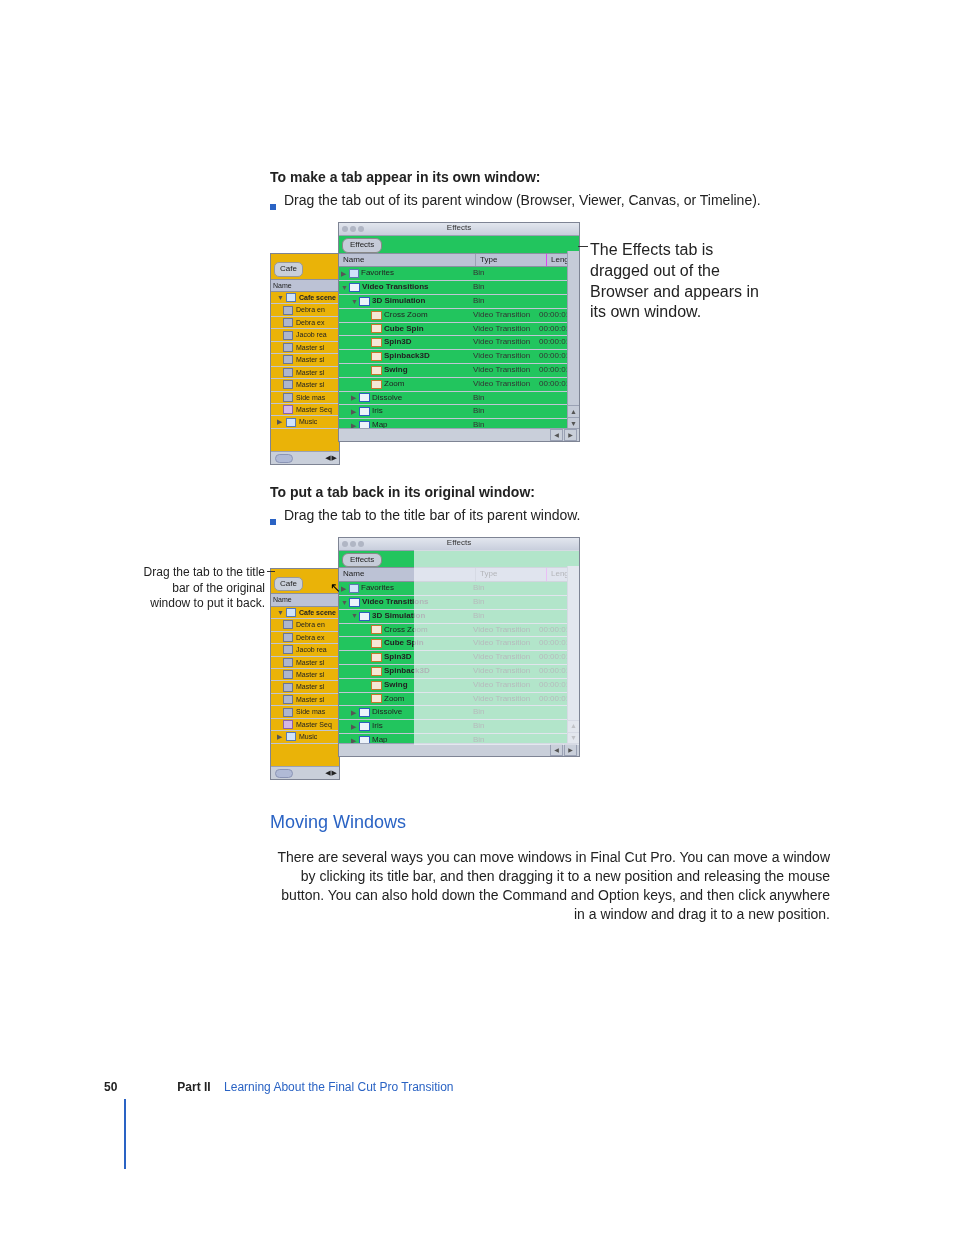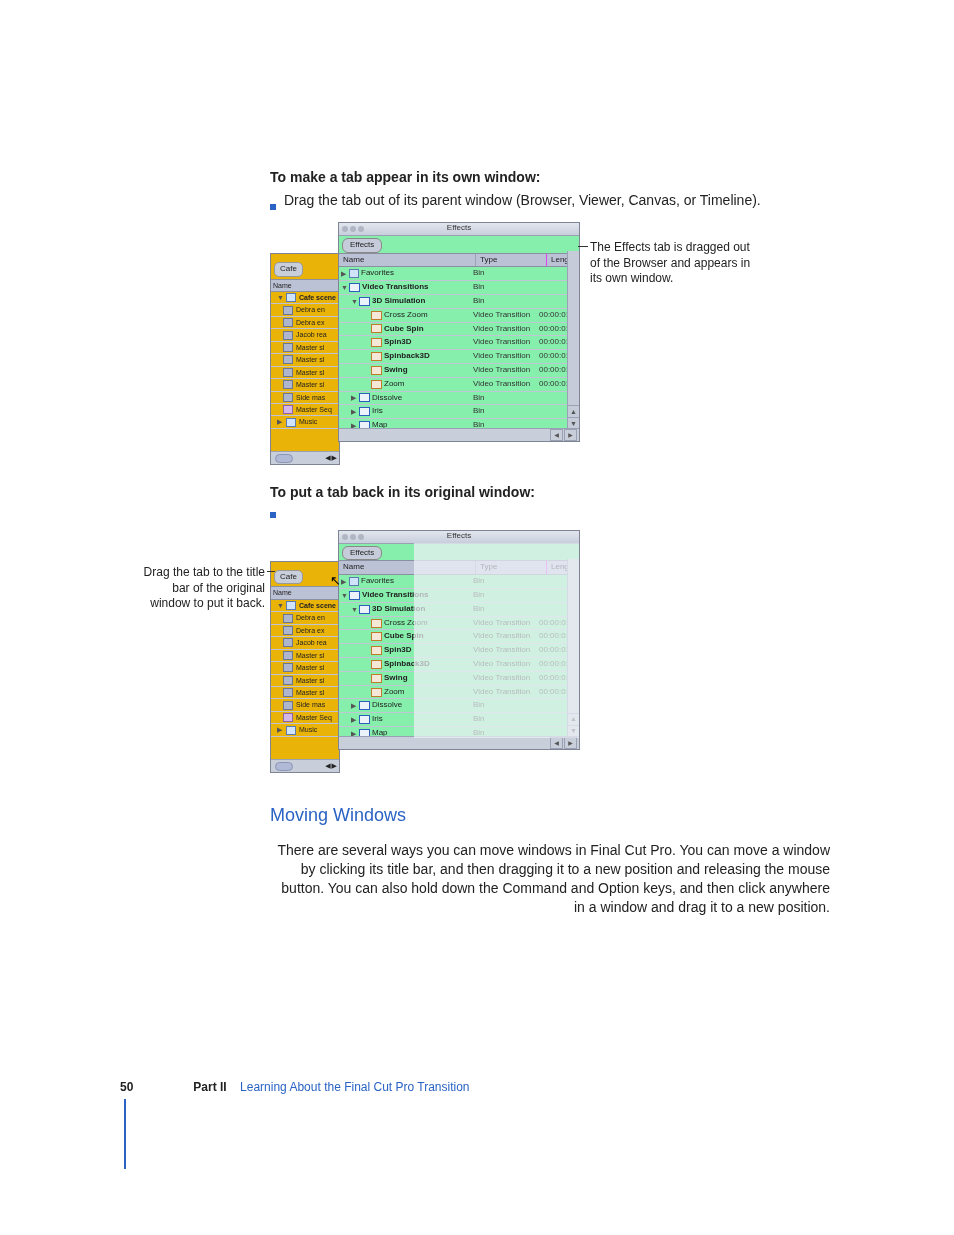--- a/index.html
+++ b/index.html
@@ -88,21 +88,21 @@
   .folder-icon {
     width: 8px; height: 7px; background: #cfe3fa; border:1px solid #5a7ab0; flex:none;
   }
 
   .effects-window {
     position: absolute;
     top: 0;
     left: 68px;
     width: 240px;
     height: 218px;
-    background: #86efac;
+    background: #22c55e;
     border: 1px solid #7e8494;
     font-size: 8px;
     overflow: hidden;
   }
   .eff-titlebar {
     height: 12px;
     background: linear-gradient(#e2e6ee, #c8cedc);
     border-bottom: 1px solid #9aa1b2;
     display: flex;
     align-items: center;
@@ -163,21 +163,21 @@
     background:#c9cfda; border-top:1px solid #9aa1b4;
     display:flex; justify-content:flex-end; align-items:center; gap:1px; padding-right:2px;
   }
   .eff-footer .fbtn { width:11px; height:10px; border:1px solid #9aa1b4; font-size:6px; display:flex; align-items:center; justify-content:center; color:#555;}
 
   .right-callout {
     position:absolute;
     top: 12px;
     left: 318px;
     width: 170px;
-    font-size: 12px;
+    font-size: 16px;
     line-height: 1.3;
   }
   .callout-tick {
     position:absolute;
     top: 17px;
     left: 308px;
     width: 10px;
     height: 1px;
     background: #333;
   }
@@ -207,21 +207,21 @@
     margin: 28px 0 6px 0;
   }
   .body-para {
     font-size: 14px;
     text-align: right;
   }
 
   .footer {
     position:absolute;
     bottom: 140px;
-    left: 120px;
+    left: 104px;
     display:flex;
     align-items:center;
     gap: 60px;
     font-size: 12px;
   }
   .footer .pageno { font-weight:600; }
   .footer .part { font-weight:600; }
   .footer .partname { color:#2a63c4; }
   .blue-rule {
     position:absolute;
@@ -472,20 +472,21 @@
         <div class="eff-footer">
           <div class="fbtn">◀</div>
           <div class="fbtn">▶</div>
         </div>
       </div>
     </div>
 
   <p class="task-heading">To put a tab back in its original window:</p>
   <div class="bullet-line">
     <div class="bullet-square"></div>
+    <div class="bullet-text">Drag the tab to the title bar of its parent window.</div>
   </div>
 
   <div class="figure-shell" id="figure2" style="height:245px;">
       <div class="browser-left"><div class="tab">Cafe</div><div class="hdr">Name</div><div class="item">
           <span class="disclosure">▼</span>
           <span class="folder-icon"></span>
           <span class="bold-item">Cafe scene</span>
         </div><div class="item" style="padding-left:12px;">
           <span class="clip-icon"></span>
           <span>Debra en</span>

